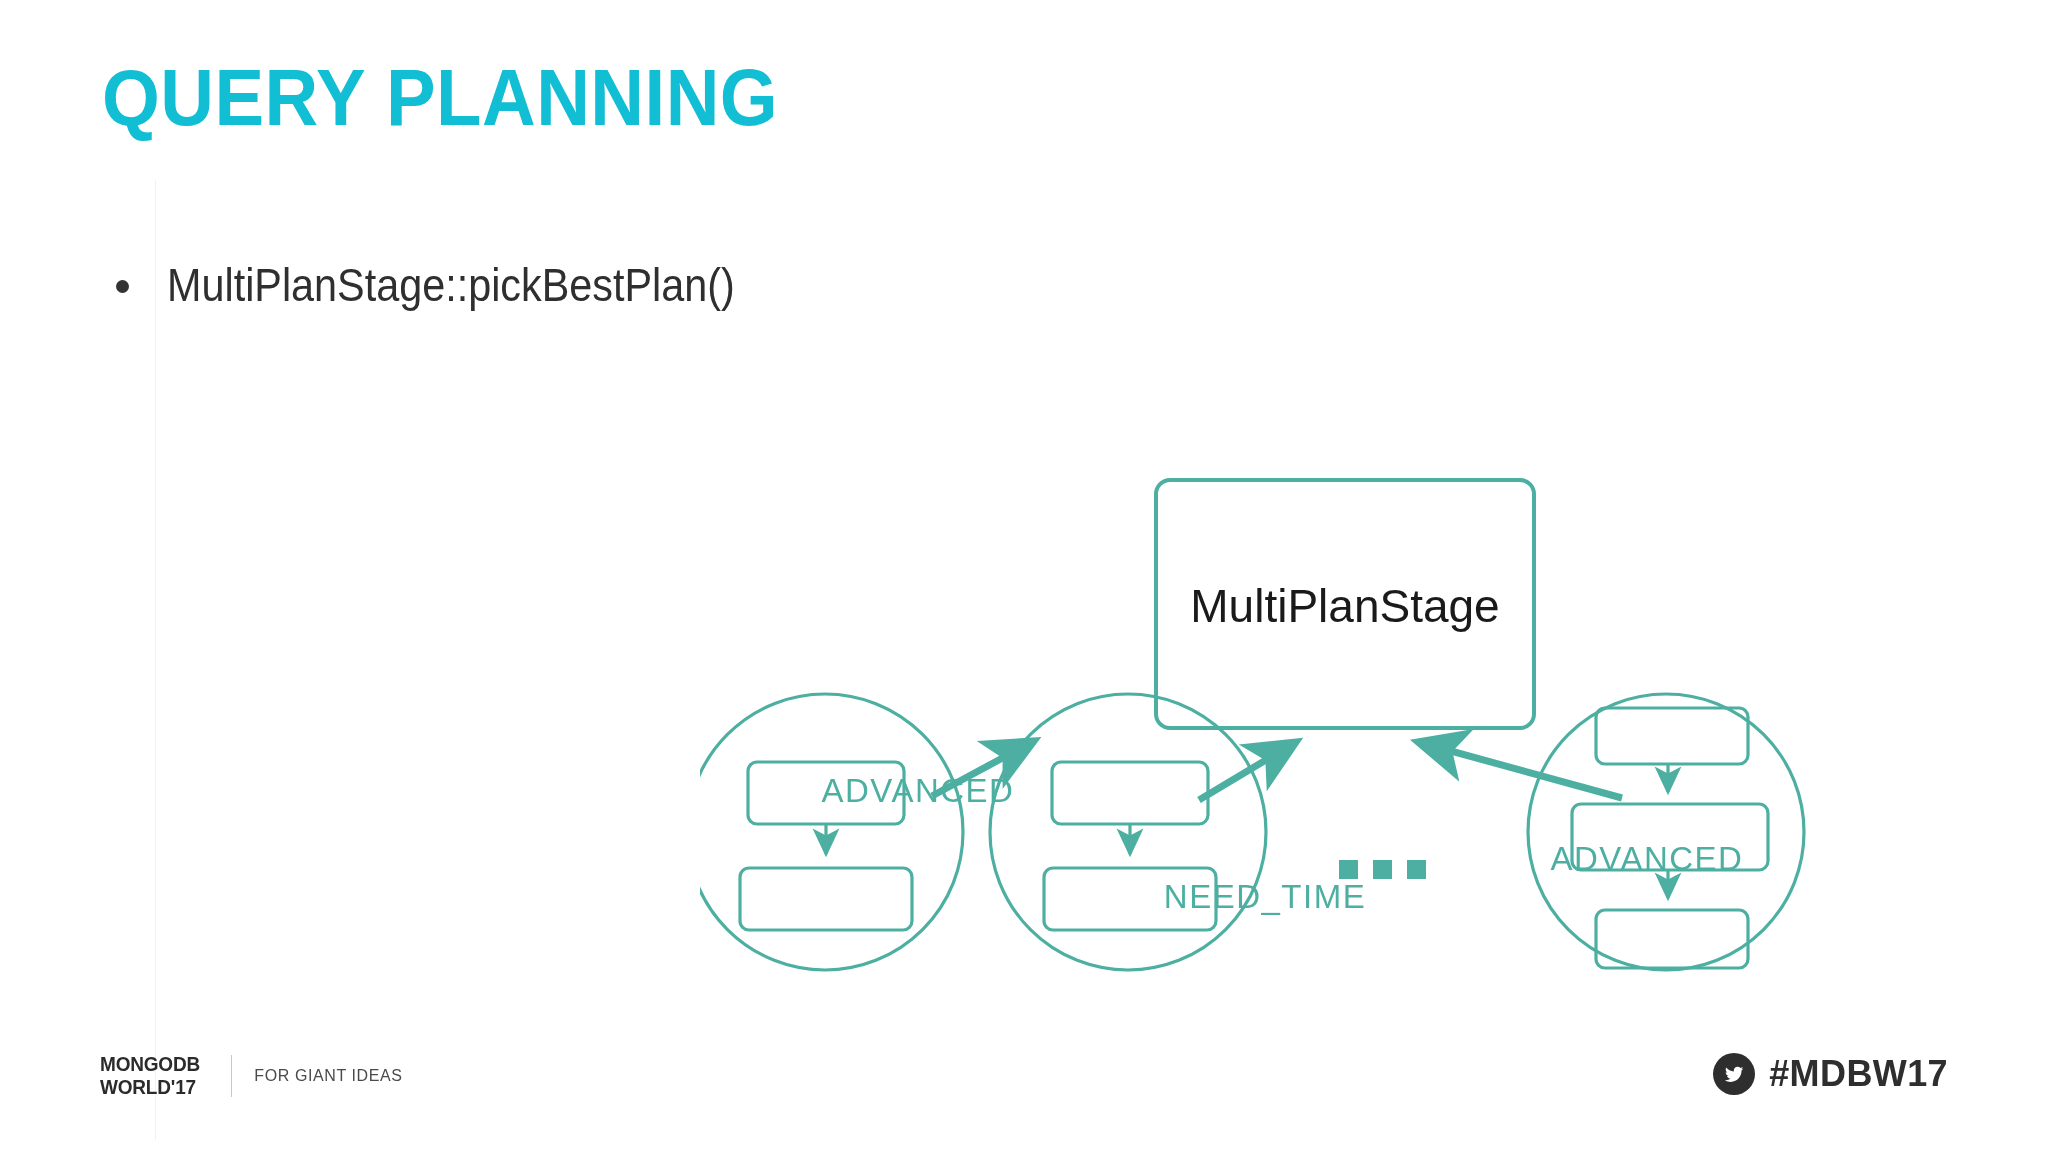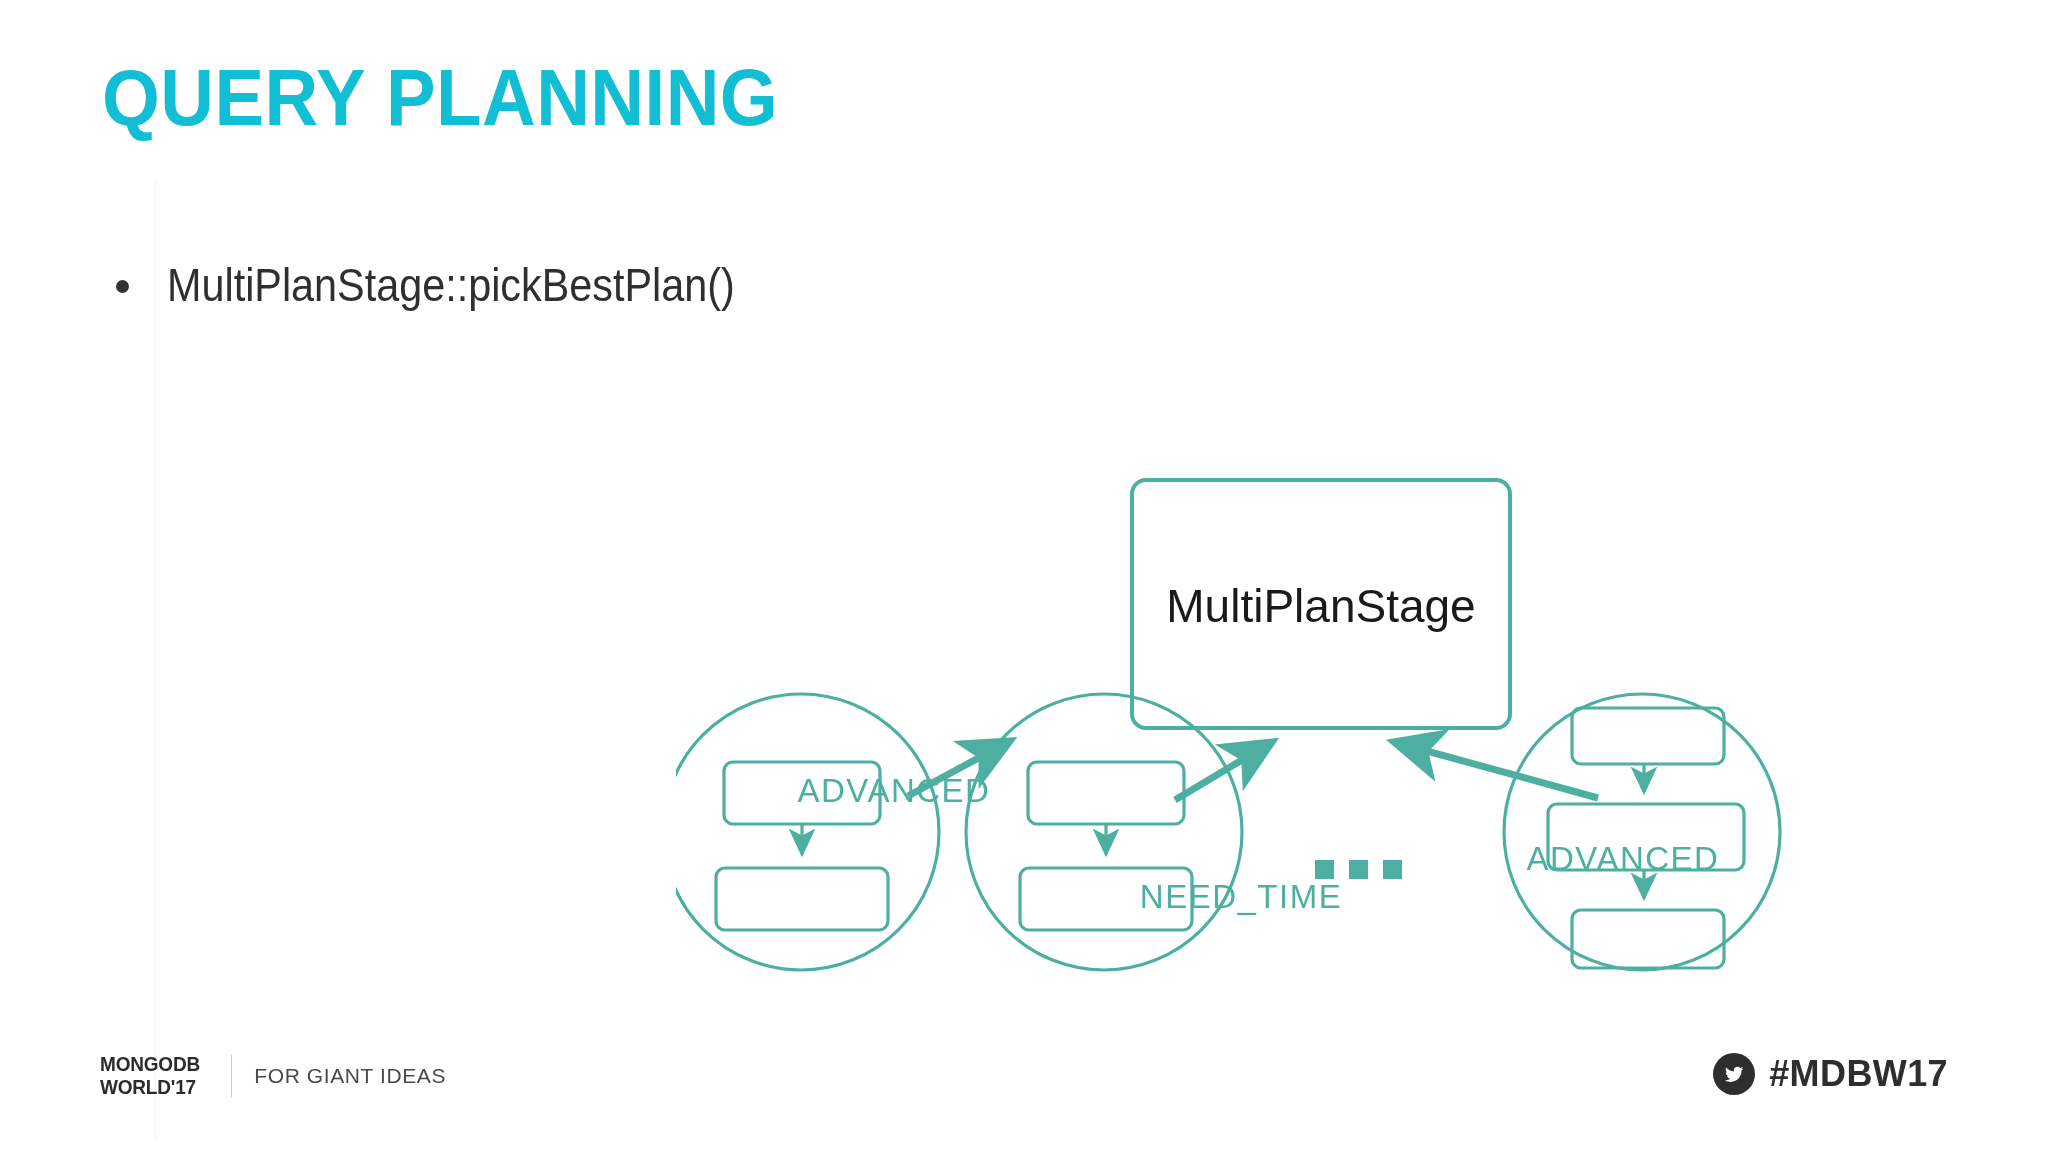--- a/index.html
+++ b/index.html
@@ -73,21 +73,21 @@
     color: #2f2f2f;
     line-height: 1.15;
     transform: scaleX(0.88);
     transform-origin: left center;
     white-space: nowrap;
   }
 
   
   .diagram {
     position: absolute;
-    left: 676px;
+    left: 700px;
     top: 440px;
     width: 1140px;
     height: 540px;
   }
   .diagram svg {
     display: block;
   }
 
   .mps-box-label {
     font-family: "Liberation Sans", sans-serif;
@@ -121,21 +121,21 @@
     transform-origin: left center;
   }
   .logo-divider {
     width: 1px;
     height: 42px;
     background: #c9c9c9;
     margin: 0 22px 0 26px;
   }
   .tagline {
     font-family: "Liberation Sans", sans-serif;
-    font-size: 21px;
+    font-size: 16px;
     color: #4a4a4a;
     letter-spacing: 0.6px;
   }
 
   .footer-right {
     position: absolute;
     right: 96px;
     bottom: 58px;
     display: flex;
     align-items: center;

